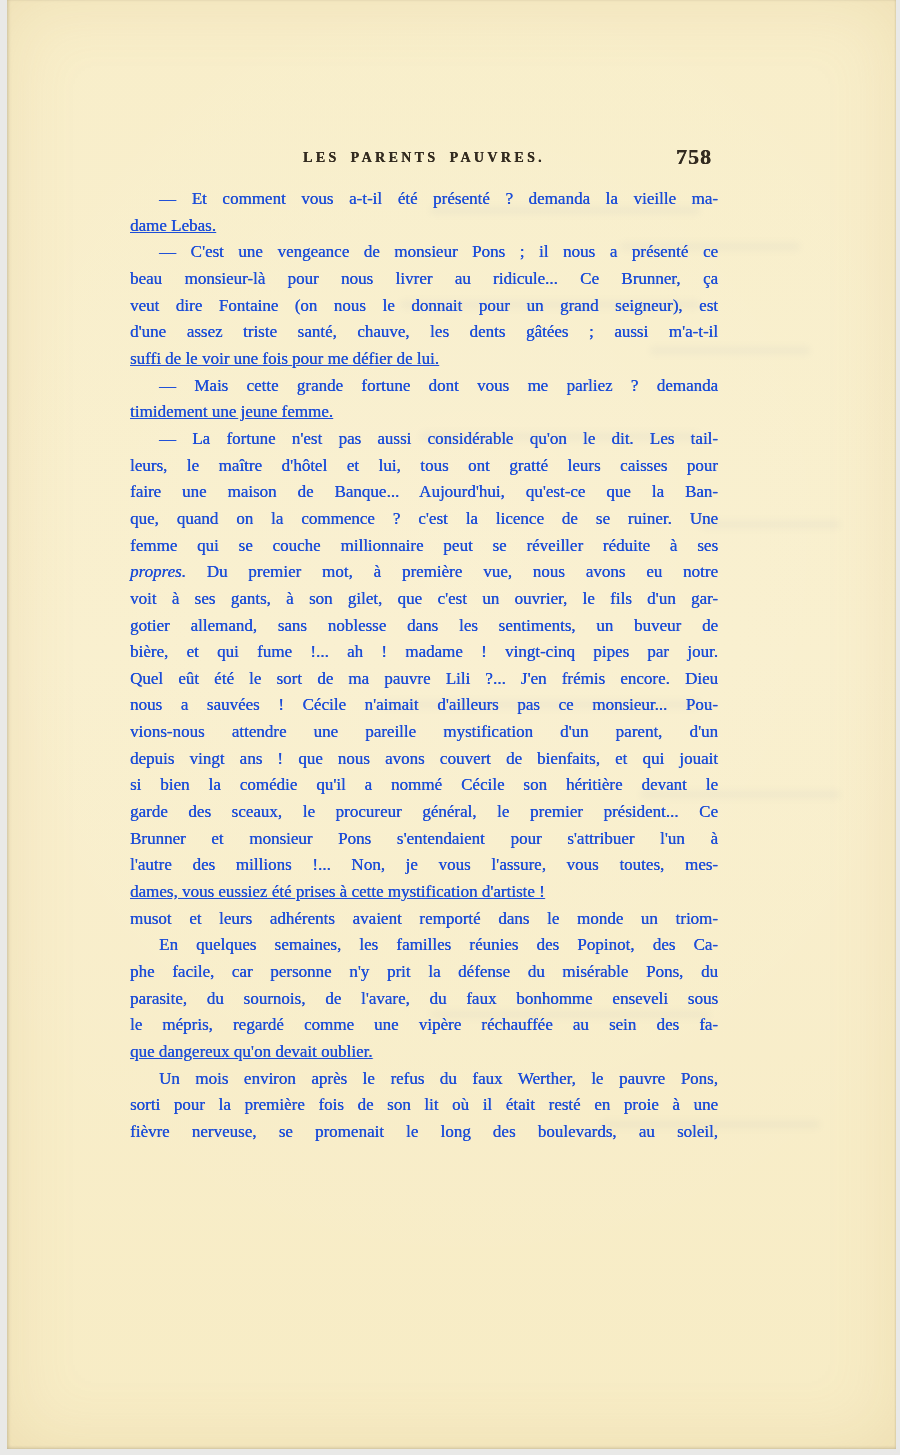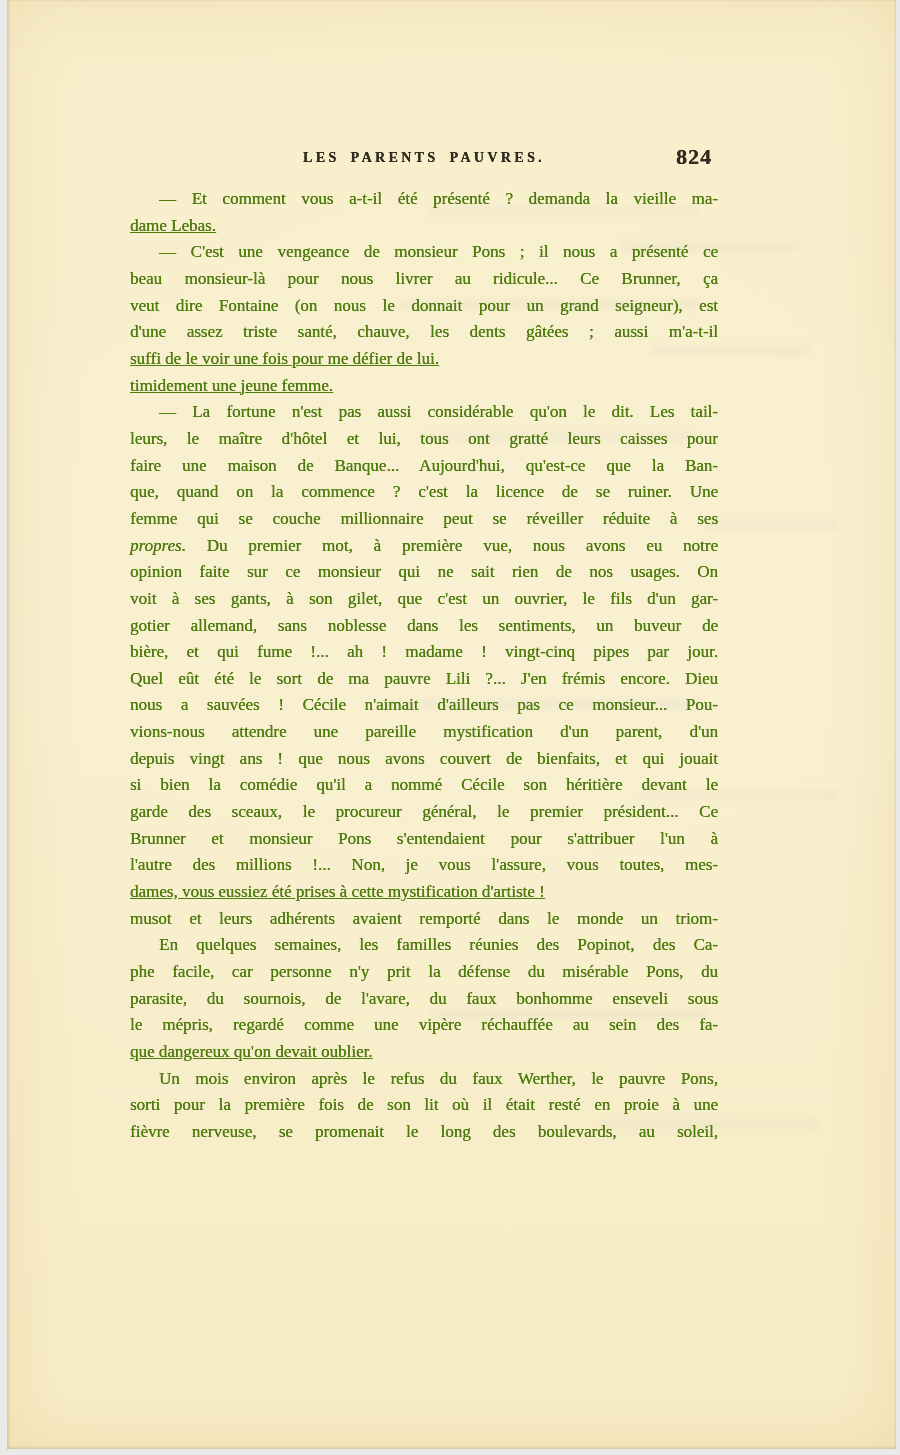--- a/index.html
+++ b/index.html
@@ -44,21 +44,21 @@
     font-size:14px;font-weight:bold;letter-spacing:0.24em;word-spacing:0.30em;
     text-shadow:0.2px 0 0 currentColor;
   }
   .folio{
     position:absolute;right:6px;top:-2px;
     font-size:22px;font-weight:bold;letter-spacing:1px;
     text-shadow:0.3px 0 0 currentColor;
   }
   .body{
     position:absolute;left:130px;top:186px;width:588px;
-    color:#4d7c0f;font-size:17px;line-height:26.65px;
+    color:#1d4ed8;font-size:17px;line-height:26.65px;
     hyphens:none;
   }
   .line{
     text-align:justify;text-align-last:justify;
     text-shadow:0.25px 0 0 currentColor;
     white-space:normal;
   }
   .line.first{text-indent:29px;}
   .line.para-end{text-align-last:left;text-decoration:underline;}
   .line i{}
@@ -77,46 +77,46 @@
     <span class="g5"></span>
     <span class="g6"></span>
     <span class="g7"></span>
     <span class="g8"></span>
     <span class="g9"></span>
     <span class="g10"></span>
   </div>
 
   <div class="header">
     <div class="title">LES PARENTS PAUVRES.</div>
-    <div class="folio">824</div>
+    <div class="folio">758</div>
   </div>
 
   <div class="body">
       <div>
         <div class="line first">— Et comment vous a-t-il été présenté ? demanda la vieille ma-</div>
         <div class="line para-end">dame Lebas.</div>
       </div>
       <div>
         <div class="line first">— C'est une vengeance de monsieur Pons ; il nous a présenté ce</div>
         <div class="line">beau monsieur-là pour nous livrer au ridicule... Ce Brunner, ça</div>
         <div class="line">veut dire Fontaine (on nous le donnait pour un grand seigneur), est</div>
         <div class="line">d'une assez triste santé, chauve, les dents gâtées ; aussi m'a-t-il</div>
         <div class="line para-end">suffi de le voir une fois pour me défier de lui.</div>
       </div>
       <div>
+        <div class="line first">— Mais cette grande fortune dont vous me parliez ? demanda</div>
         <div class="line para-end">timidement une jeune femme.</div>
       </div>
       <div>
         <div class="line first">— La fortune n'est pas aussi considérable qu'on le dit. Les tail-</div>
         <div class="line">leurs, le maître d'hôtel et lui, tous ont gratté leurs caisses pour</div>
         <div class="line">faire une maison de Banque... Aujourd'hui, qu'est-ce que la Ban-</div>
         <div class="line">que, quand on la commence ? c'est la licence de se ruiner. Une</div>
         <div class="line">femme qui se couche millionnaire peut se réveiller réduite à ses</div>
         <div class="line"><i>propres.</i> Du premier mot, à première vue, nous avons eu notre</div>
-        <div class="line">opinion faite sur ce monsieur qui ne sait rien de nos usages. On</div>
         <div class="line">voit à ses gants, à son gilet, que c'est un ouvrier, le fils d'un gar-</div>
         <div class="line">gotier allemand, sans noblesse dans les sentiments, un buveur de</div>
         <div class="line">bière, et qui fume !... ah ! madame ! vingt-cinq pipes par jour.</div>
         <div class="line">Quel eût été le sort de ma pauvre Lili ?... J'en frémis encore. Dieu</div>
         <div class="line">nous a sauvées ! Cécile n'aimait d'ailleurs pas ce monsieur... Pou-</div>
         <div class="line">vions-nous attendre une pareille mystification d'un parent, d'un</div>
         <div class="line">depuis vingt ans ! que nous avons couvert de bienfaits, et qui jouait</div>
         <div class="line">si bien la comédie qu'il a nommé Cécile son héritière devant le</div>
         <div class="line">garde des sceaux, le procureur général, le premier président... Ce</div>
         <div class="line">Brunner et monsieur Pons s'entendaient pour s'attribuer l'un à</div>

